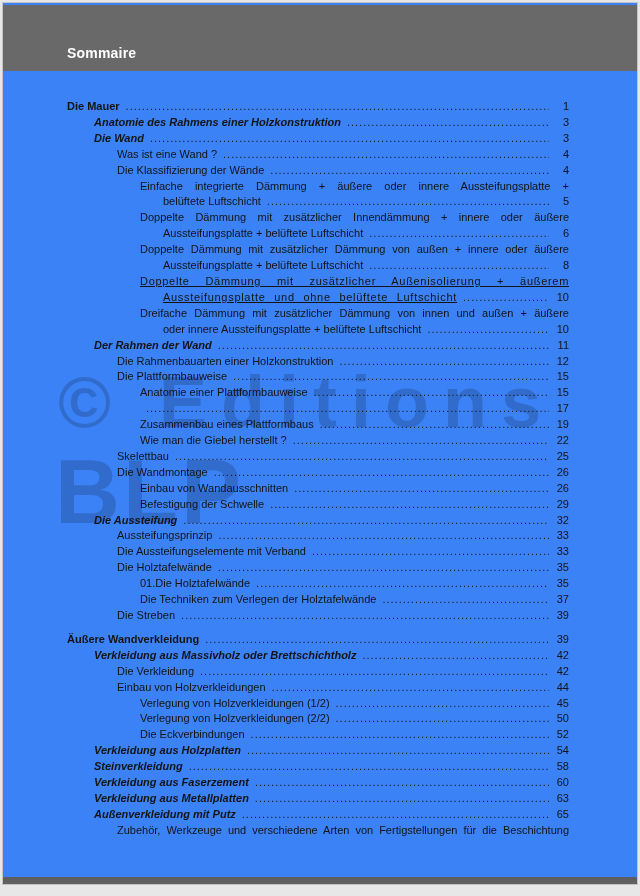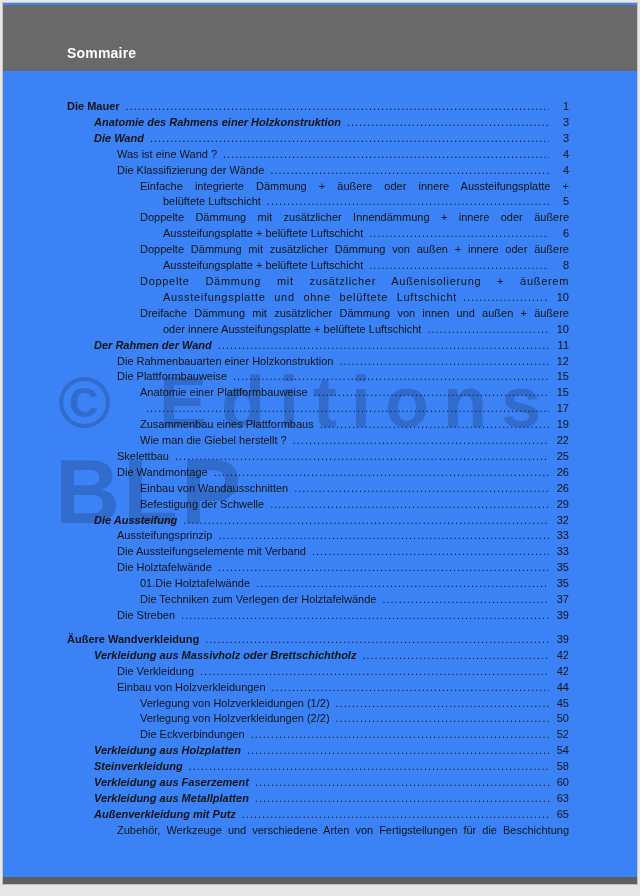--- a/index.html
+++ b/index.html
@@ -61,21 +61,21 @@
     font-weight:normal; font-style:normal;
     letter-spacing:1px; color:#1c1c1c;
   }
   .dots::after {
     content:"....................................................................................................................................................................................";
   }
   .pg {
     flex:0 0 auto; min-width:16px; text-align:right;
     font-weight:normal; font-style:normal; color:#141414;
   }
-  .spread .t, .spread .jline { word-spacing:5px; letter-spacing:0.7px; }
+  .spread .t, .spread .jline { word-spacing:5px; letter-spacing:0.7px;text-decoration:underline; }
   .footer-bar {
     position:absolute; left:0; right:0; bottom:0; height:7px;
     background:#5f5f5f; z-index:2;
   }
 </style>
 </head>
 <body>
 
 <div class="page">
 

